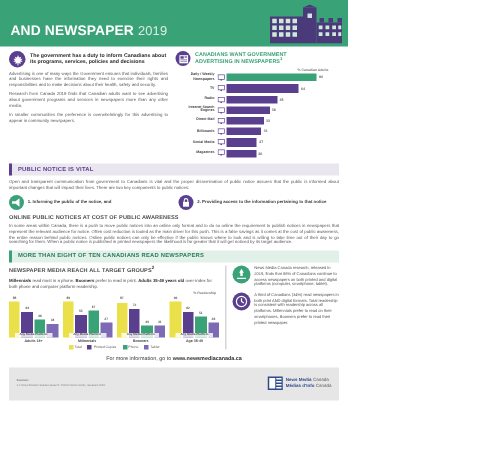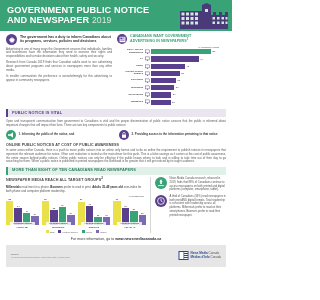--- a/index.html
+++ b/index.html
@@ -140,21 +140,21 @@
   .logotxt .l2 { color:#2d4a8a; font-weight:bold; }
   .logotxt .l2 em { font-style:normal; color:#5a5a5a; font-weight:normal; }
 </style>
 </head>
 <body>
 
 <div class="page">
 
   <div class="header">
     <h1>
-      <span>GOVERNMENT PUBLIC NOTICE</span><br>
+      <br>
       <span>AND NEWSPAPER</span>
       <span class="yr">2019</span>
     </h1>
     <svg class="skyline" viewBox="0 0 48 26">
       <rect x="0" y="8" width="22" height="18" fill="#4a3a7a"></rect>
       <g fill="#cfe8dc">
         <rect x="1.5" y="9.5" width="3" height="3"></rect>
           <rect x="6" y="9.5" width="3" height="3"></rect>
         <rect x="10.5" y="9.5" width="3" height="3"></rect>
           <rect x="15" y="9.5" width="3" height="3"></rect>

